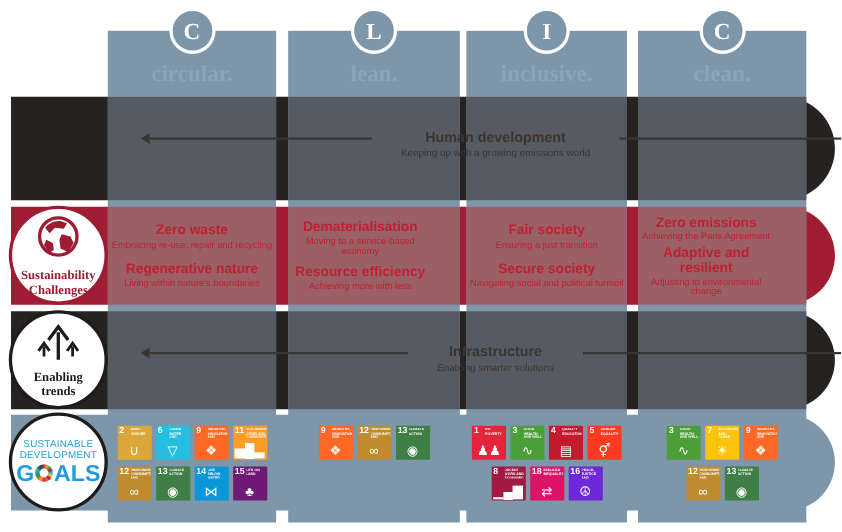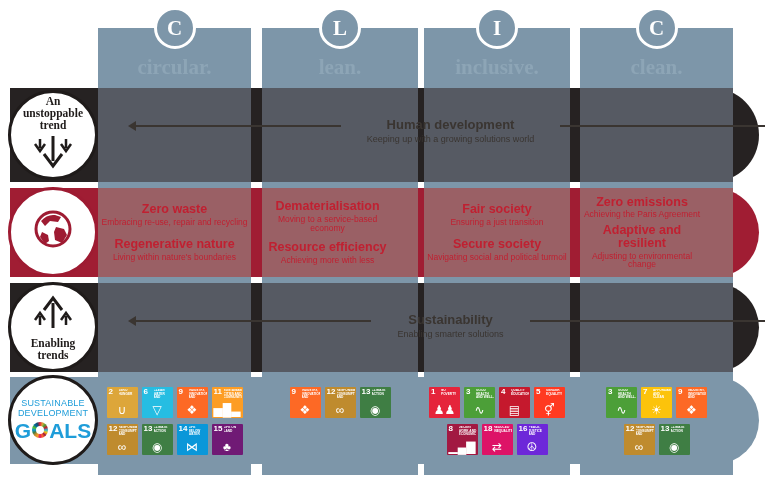--- a/index.html
+++ b/index.html
@@ -123,31 +123,31 @@
       </div>
       <div class="col-label">clean.</div>
     </div>
     </div>
 
   <div class="arrow-row r1">
     <div class="ah left"></div>
     <div class="aline"></div>
     <div class="arrow-text">
       <div class="ttl">Human development</div>
-      <div class="sub">Keeping up with a growing solutions world</div>
+      <div class="sub">Keeping up with a growing emissions world</div>
     </div>
     <div class="aline"></div>
     <div class="ah right"></div>
   </div>
 
   <div class="arrow-row r3">
     <div class="ah left"></div>
     <div class="aline"></div>
     <div class="arrow-text">
-      <div class="ttl">Sustainability</div>
+      <div class="ttl">Infrastructure</div>
       <div class="sub">Enabling smarter solutions</div>
     </div>
     <div class="aline"></div>
     <div class="ah right"></div>
   </div>
 
   <div id="cells-layer">
       <div class="challenge-cell" style="left: 98px; width: 153px;">
         <div>
           <div class="ch-title">Zero waste</div>
@@ -322,40 +322,31 @@
           </div>
           <div class="sdg-tile" title="13 Climate Action" style="background: rgb(63, 126, 68);">
             <span class="sdg-num">13</span>
             <span class="sdg-name">Climate Action</span>
             <span class="sdg-glyph">◉</span>
           </div>
         </div>
       </div>
     </div>
 
-  <div class="side-circle sc1">
-    <div class="circle-label">An unstoppable trend</div>
-    <span>
-      <svg width="44" height="38" viewBox="0 0 44 38">
-        <path d="M22 3 V28 M13 21 L22 33 L31 21" stroke="#1f1b1a" stroke-width="3" fill="none"></path>
-        <path d="M9 6 V15 M4 11 L9 18 L14 11" stroke="#1f1b1a" stroke-width="2.5" fill="none"></path>
-        <path d="M35 6 V15 M30 11 L35 18 L40 11" stroke="#1f1b1a" stroke-width="2.5" fill="none"></path>
-      </svg>
-    </span>
-  </div>
 
   <div class="side-circle sc2">
     <span>
       <svg width="46" height="44" viewBox="0 0 46 44">
         <circle cx="23" cy="21" r="17" fill="none" stroke="#9e1b32" stroke-width="3"></circle>
         <path fill="#9e1b32" d="M11 13 Q17 6 25 7 L31 9 28 14 20 13 15 18 Z"></path>
         <path fill="#9e1b32" d="M26 19 l8 2 3 6 -5 8 -7 -3 -1 -8 Z"></path>
         <path fill="#9e1b32" d="M12 24 l6 3 1 6 -4 3 -5 -7 Z"></path>
       </svg>
     </span>
+    <div class="circle-label">Sustainability Challenges</div>
   </div>
 
   <div class="side-circle sc3">
     <span>
       <svg width="44" height="38" viewBox="0 0 44 38">
         <path d="M22 35 V10 M13 17 L22 5 L31 17" stroke="#1f1b1a" stroke-width="3" fill="none"></path>
         <path d="M9 32 V23 M4 27 L9 20 L14 27" stroke="#1f1b1a" stroke-width="2.5" fill="none"></path>
         <path d="M35 32 V23 M30 27 L35 20 L40 27" stroke="#1f1b1a" stroke-width="2.5" fill="none"></path>
       </svg>
     </span>

